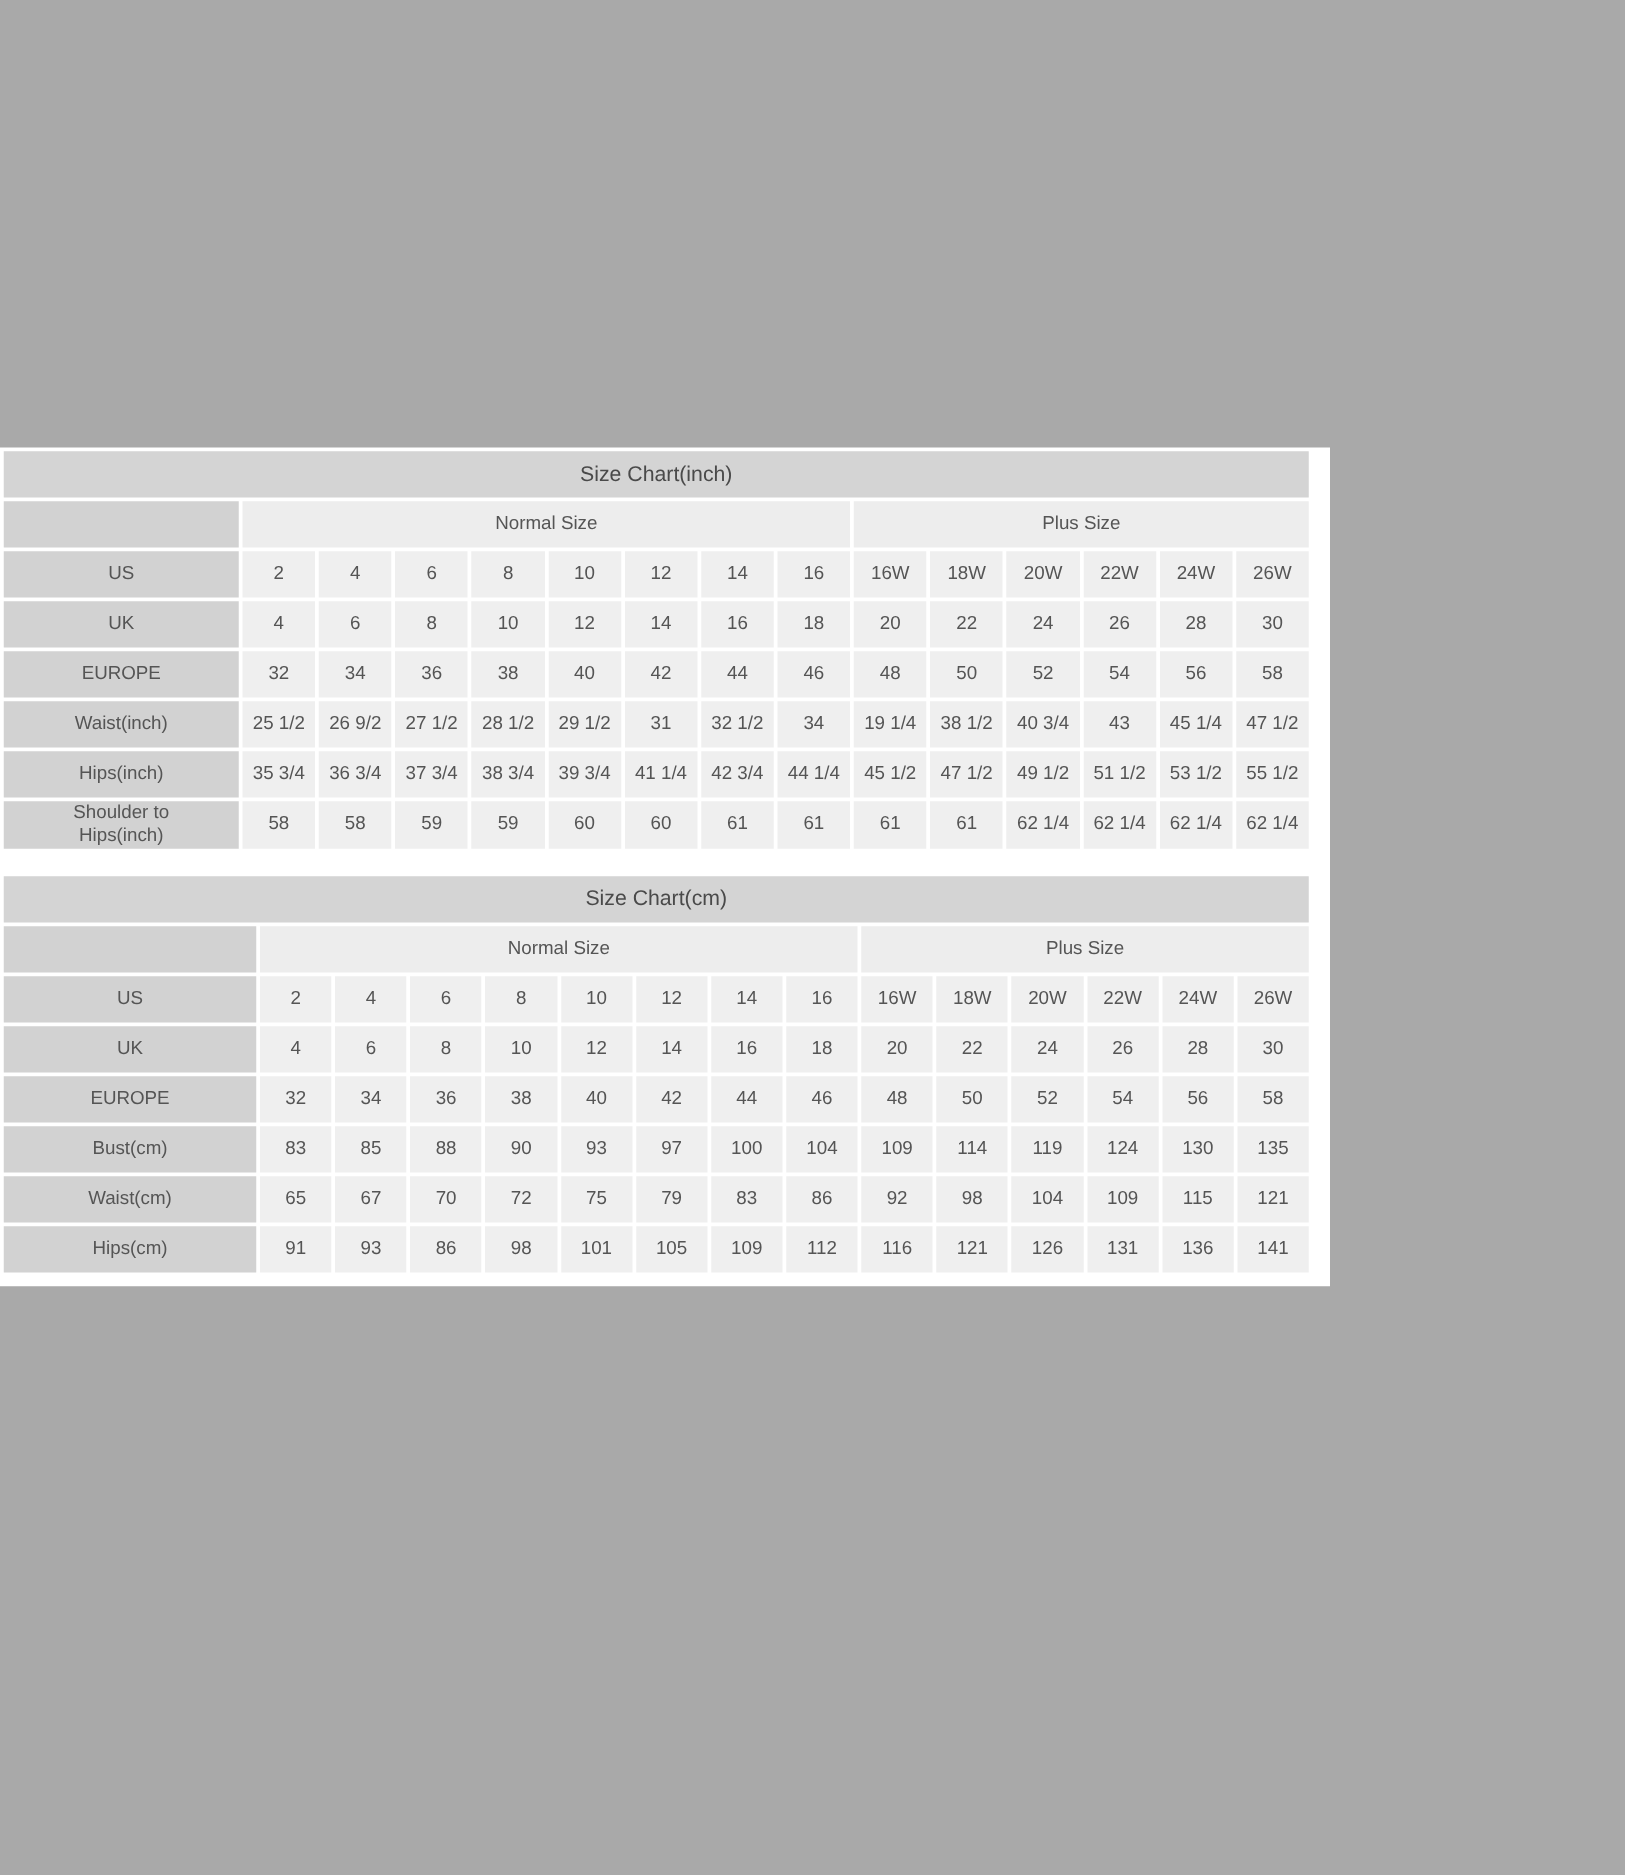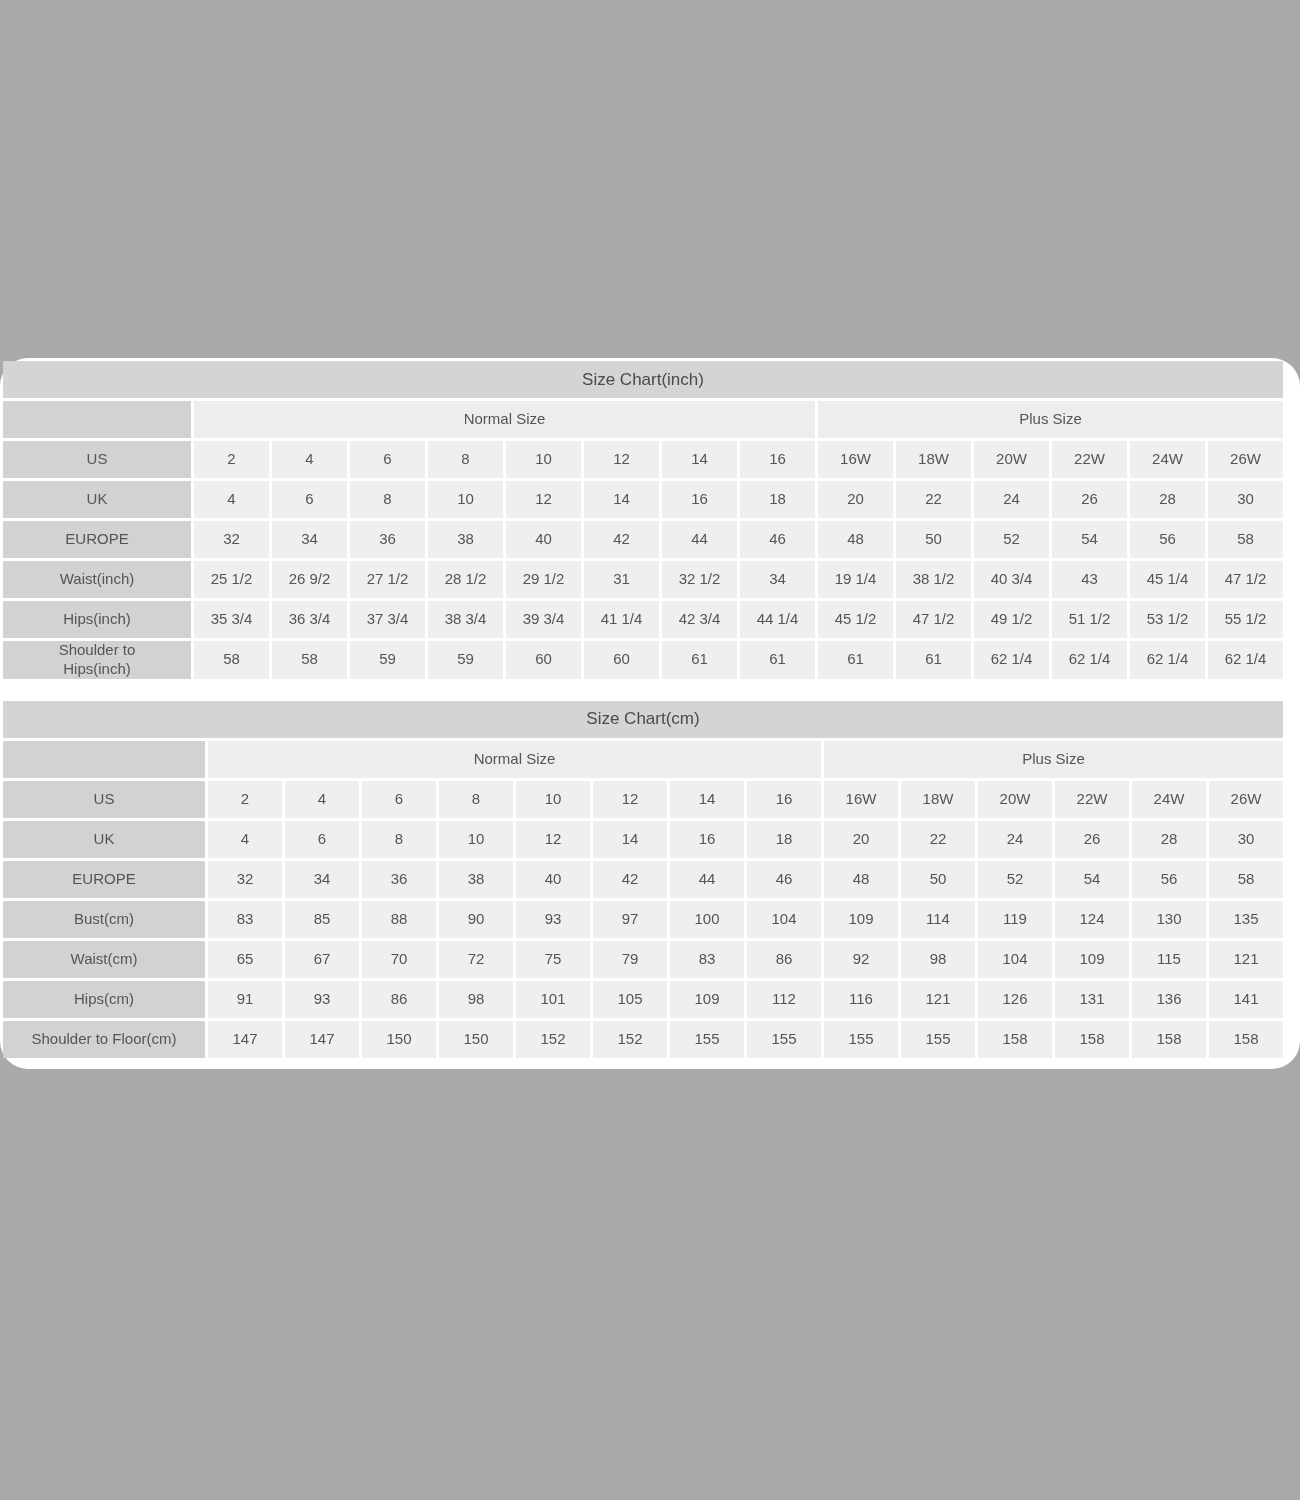--- a/index.html
+++ b/index.html
@@ -3,21 +3,21 @@
 <meta charset="utf-8">
 <style>
   :root{
     --page-bg:#a9a9a9; --sheet-bg:#ffffff; --title-cell-bg:#d4d4d4;
     --label-cell-bg:#d2d2d2; --value-cell-bg:#efefef; --group-cell-bg:#ededed;
     --text:#555555; --title-text:#4a4a4a;
   }
   *{margin:0;padding:0;box-sizing:border-box;}
   body{font-family:"Liberation Sans", sans-serif;}
   .page{position:relative;width:1300px;height:1500px;background:var(--page-bg);overflow:hidden;}
-  .sheet{position:absolute;top:358px;left:0;width:1300px;background:var(--sheet-bg);padding:0 14px 8px 0;border-radius:28px;}
+  .sheet{position:absolute;top:358px;left:0;width:1064px;background:var(--sheet-bg);padding:0 14px 8px 0;}
   table.size-table{width:100%;border-collapse:separate;border-spacing:3px;table-layout:fixed;}
   table.table-0{margin-bottom:16px;}
   td{text-align:center;vertical-align:middle;font-size:15px;color:var(--text);height:37px;line-height:1.25;}
   td.title{background:var(--title-cell-bg);font-size:17px;color:var(--title-text);}
   td.label,td.group-corner{background:var(--label-cell-bg);text-align:center;}
   td.group{background:var(--group-cell-bg);}
   td.cell{background:var(--value-cell-bg);}
   .table-0 col.col-label{width:188px;}
   .table-1 col.col-label{width:202px;}
   .table-0 td.label{padding:0 30px;}
@@ -282,34 +282,17 @@
             <td class="cell">105</td>
             <td class="cell">109</td>
             <td class="cell">112</td>
             <td class="cell">116</td>
             <td class="cell">121</td>
             <td class="cell">126</td>
             <td class="cell">131</td>
             <td class="cell">136</td>
             <td class="cell">141</td>
           </tr>
-          <tr>
-            <td class="label">Shoulder to Floor(cm)</td>
-            <td class="cell">147</td>
-            <td class="cell">147</td>
-            <td class="cell">150</td>
-            <td class="cell">150</td>
-            <td class="cell">152</td>
-            <td class="cell">152</td>
-            <td class="cell">155</td>
-            <td class="cell">155</td>
-            <td class="cell">155</td>
-            <td class="cell">155</td>
-            <td class="cell">158</td>
-            <td class="cell">158</td>
-            <td class="cell">158</td>
-            <td class="cell">158</td>
-          </tr>
         </tbody>
     </table>
 
   </div>
 </div>
 
 </body></html>

